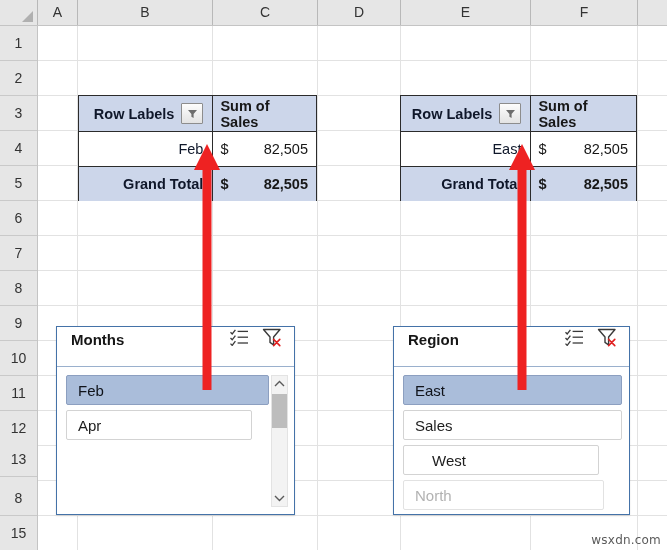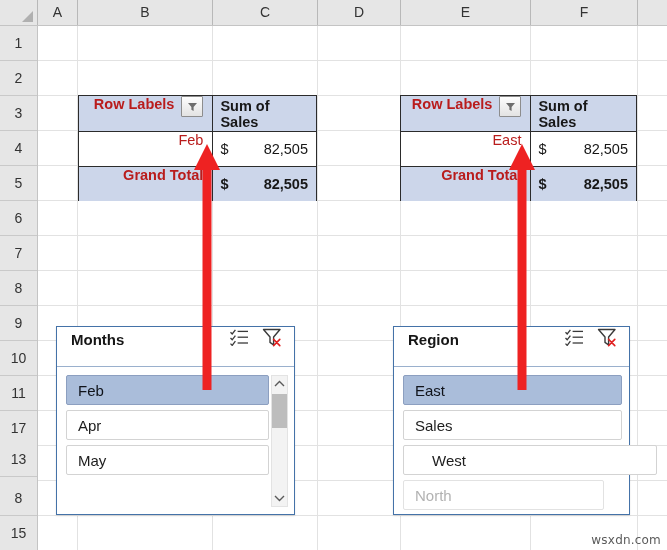--- a/index.html
+++ b/index.html
@@ -114,25 +114,26 @@
     display: flex;
     height: 35px;
     box-sizing: border-box;
   }
   .pivot-row.header-row  { background: #ccd6ea; }
   .pivot-row.data-row    { background: #ffffff; border-top: 1px solid #2b2b2b; }
   .pivot-row.total-row   { background: #ccd6ea; border-top: 1px solid #2b2b2b; }
 
   .pv-label-cell {
     display: flex;
+    align-items: center;
     justify-content: flex-end;
     padding-right: 9px;
     box-sizing: border-box;
     font-size: 14.5px;
-    color: #b91c1c;
+    color: #0f172a;
     position: relative;
   }
   .pv-value-cell {
     display: flex;
     align-items: center;
     box-sizing: border-box;
     border-left: 1px solid #2b2b2b;
     font-size: 14.5px;
     color: #171717;
     padding: 0 8px 0 7px;
@@ -296,21 +297,21 @@
     <div class="row-head" style="top:35px;  height:35px; line-height:35px;">2</div>
     <div class="row-head" style="top:70px;  height:35px; line-height:35px;">3</div>
     <div class="row-head" style="top:105px; height:35px; line-height:35px;">4</div>
     <div class="row-head" style="top:140px; height:35px; line-height:35px;">5</div>
     <div class="row-head" style="top:175px; height:35px; line-height:35px;">6</div>
     <div class="row-head" style="top:210px; height:35px; line-height:35px;">7</div>
     <div class="row-head" style="top:245px; height:35px; line-height:35px;">8</div>
     <div class="row-head" style="top:280px; height:35px; line-height:35px;">9</div>
     <div class="row-head" style="top:315px; height:35px; line-height:35px;">10</div>
     <div class="row-head" style="top:350px; height:35px; line-height:35px;">11</div>
-    <div class="row-head" style="top:385px; height:35px; line-height:35px;">17</div>
+    <div class="row-head" style="top:385px; height:35px; line-height:35px;">12</div>
     <div class="row-head" style="top:416px; height:35px; line-height:35px;">13</div>
     <div class="row-head" style="top:455px; height:35px; line-height:35px;">8</div>
     <div class="row-head" style="top:490px; height:35px; line-height:35px;">15</div>
   </div>
 
   <div class="col-header-strip">
     <div class="corner-cell">
       <div class="corner-tri"></div>
     </div>
     <div class="col-head" style="left:38px;  width:40px;">A</div>
@@ -407,22 +408,21 @@
           <svg width="20" height="19" viewBox="0 0 20 19" aria-hidden="true">
             <path d="M1.5 1.5 L18 1.5 L11.6 9 L11.6 17 L8 14.4 L8 9 Z" fill="none" stroke="#3a3a3a" stroke-width="1.4" stroke-linejoin="round"></path>
             <path d="M11.6 11.4 L17.8 17.6 M17.8 11.4 L11.6 17.6" stroke="#e02020" stroke-width="1.6" stroke-linecap="round"></path>
           </svg>
         </span>
       </span>
     </div>
 
     <div class="slicer-body" style="height:148px;">
       <div class="slicer-item selected" style="width:203px;">Feb</div>
-      <div class="slicer-item" style="width:203px;">Apr</div>
-      <div class="slicer-item" style="width:203px;">May</div>
+      <div class="slicer-item" style="width:186px;">Apr</div>
 
       <div class="slicer-scroll">
         <div class="sc-btn up">
           <svg width="11" height="8" viewBox="0 0 11 8" aria-hidden="true">
             <path d="M1 6 L5.5 1.6 L10 6" fill="none" stroke="#5a5a5a" stroke-width="1.4"></path>
           </svg>
         </div>
         <div class="sc-thumb"></div>
         <div class="sc-btn down">
           <svg width="11" height="8" viewBox="0 0 11 8" aria-hidden="true">
@@ -453,21 +453,21 @@
             <path d="M1.5 1.5 L18 1.5 L11.6 9 L11.6 17 L8 14.4 L8 9 Z" fill="none" stroke="#3a3a3a" stroke-width="1.4" stroke-linejoin="round"></path>
             <path d="M11.6 11.4 L17.8 17.6 M17.8 11.4 L11.6 17.6" stroke="#e02020" stroke-width="1.6" stroke-linecap="round"></path>
           </svg>
         </span>
       </span>
     </div>
 
     <div class="slicer-body" style="height:148px;">
       <div class="slicer-item selected" style="width:219px;">East</div>
       <div class="slicer-item" style="width:219px;">Sales</div>
-      <div class="slicer-item" style="width:254px;padding-left:28px;">West</div>
+      <div class="slicer-item" style="width:196px;padding-left:28px;">West</div>
       <div class="slicer-item disabled" style="width:201px;">North</div>
     </div>
   </div>
 
   <svg class="arrow" style="left:188px; top:140px; width:38px; height:250px;" viewBox="0 0 38 250">
     <rect x="14.5" y="28" width="9" height="222" fill="#ee2222"></rect>
     <path d="M19 4 L32 30 L6 30 Z" fill="#ee2222"></path>
   </svg>
 
   <svg class="arrow" style="left:503px; top:140px; width:38px; height:250px;" viewBox="0 0 38 250">

